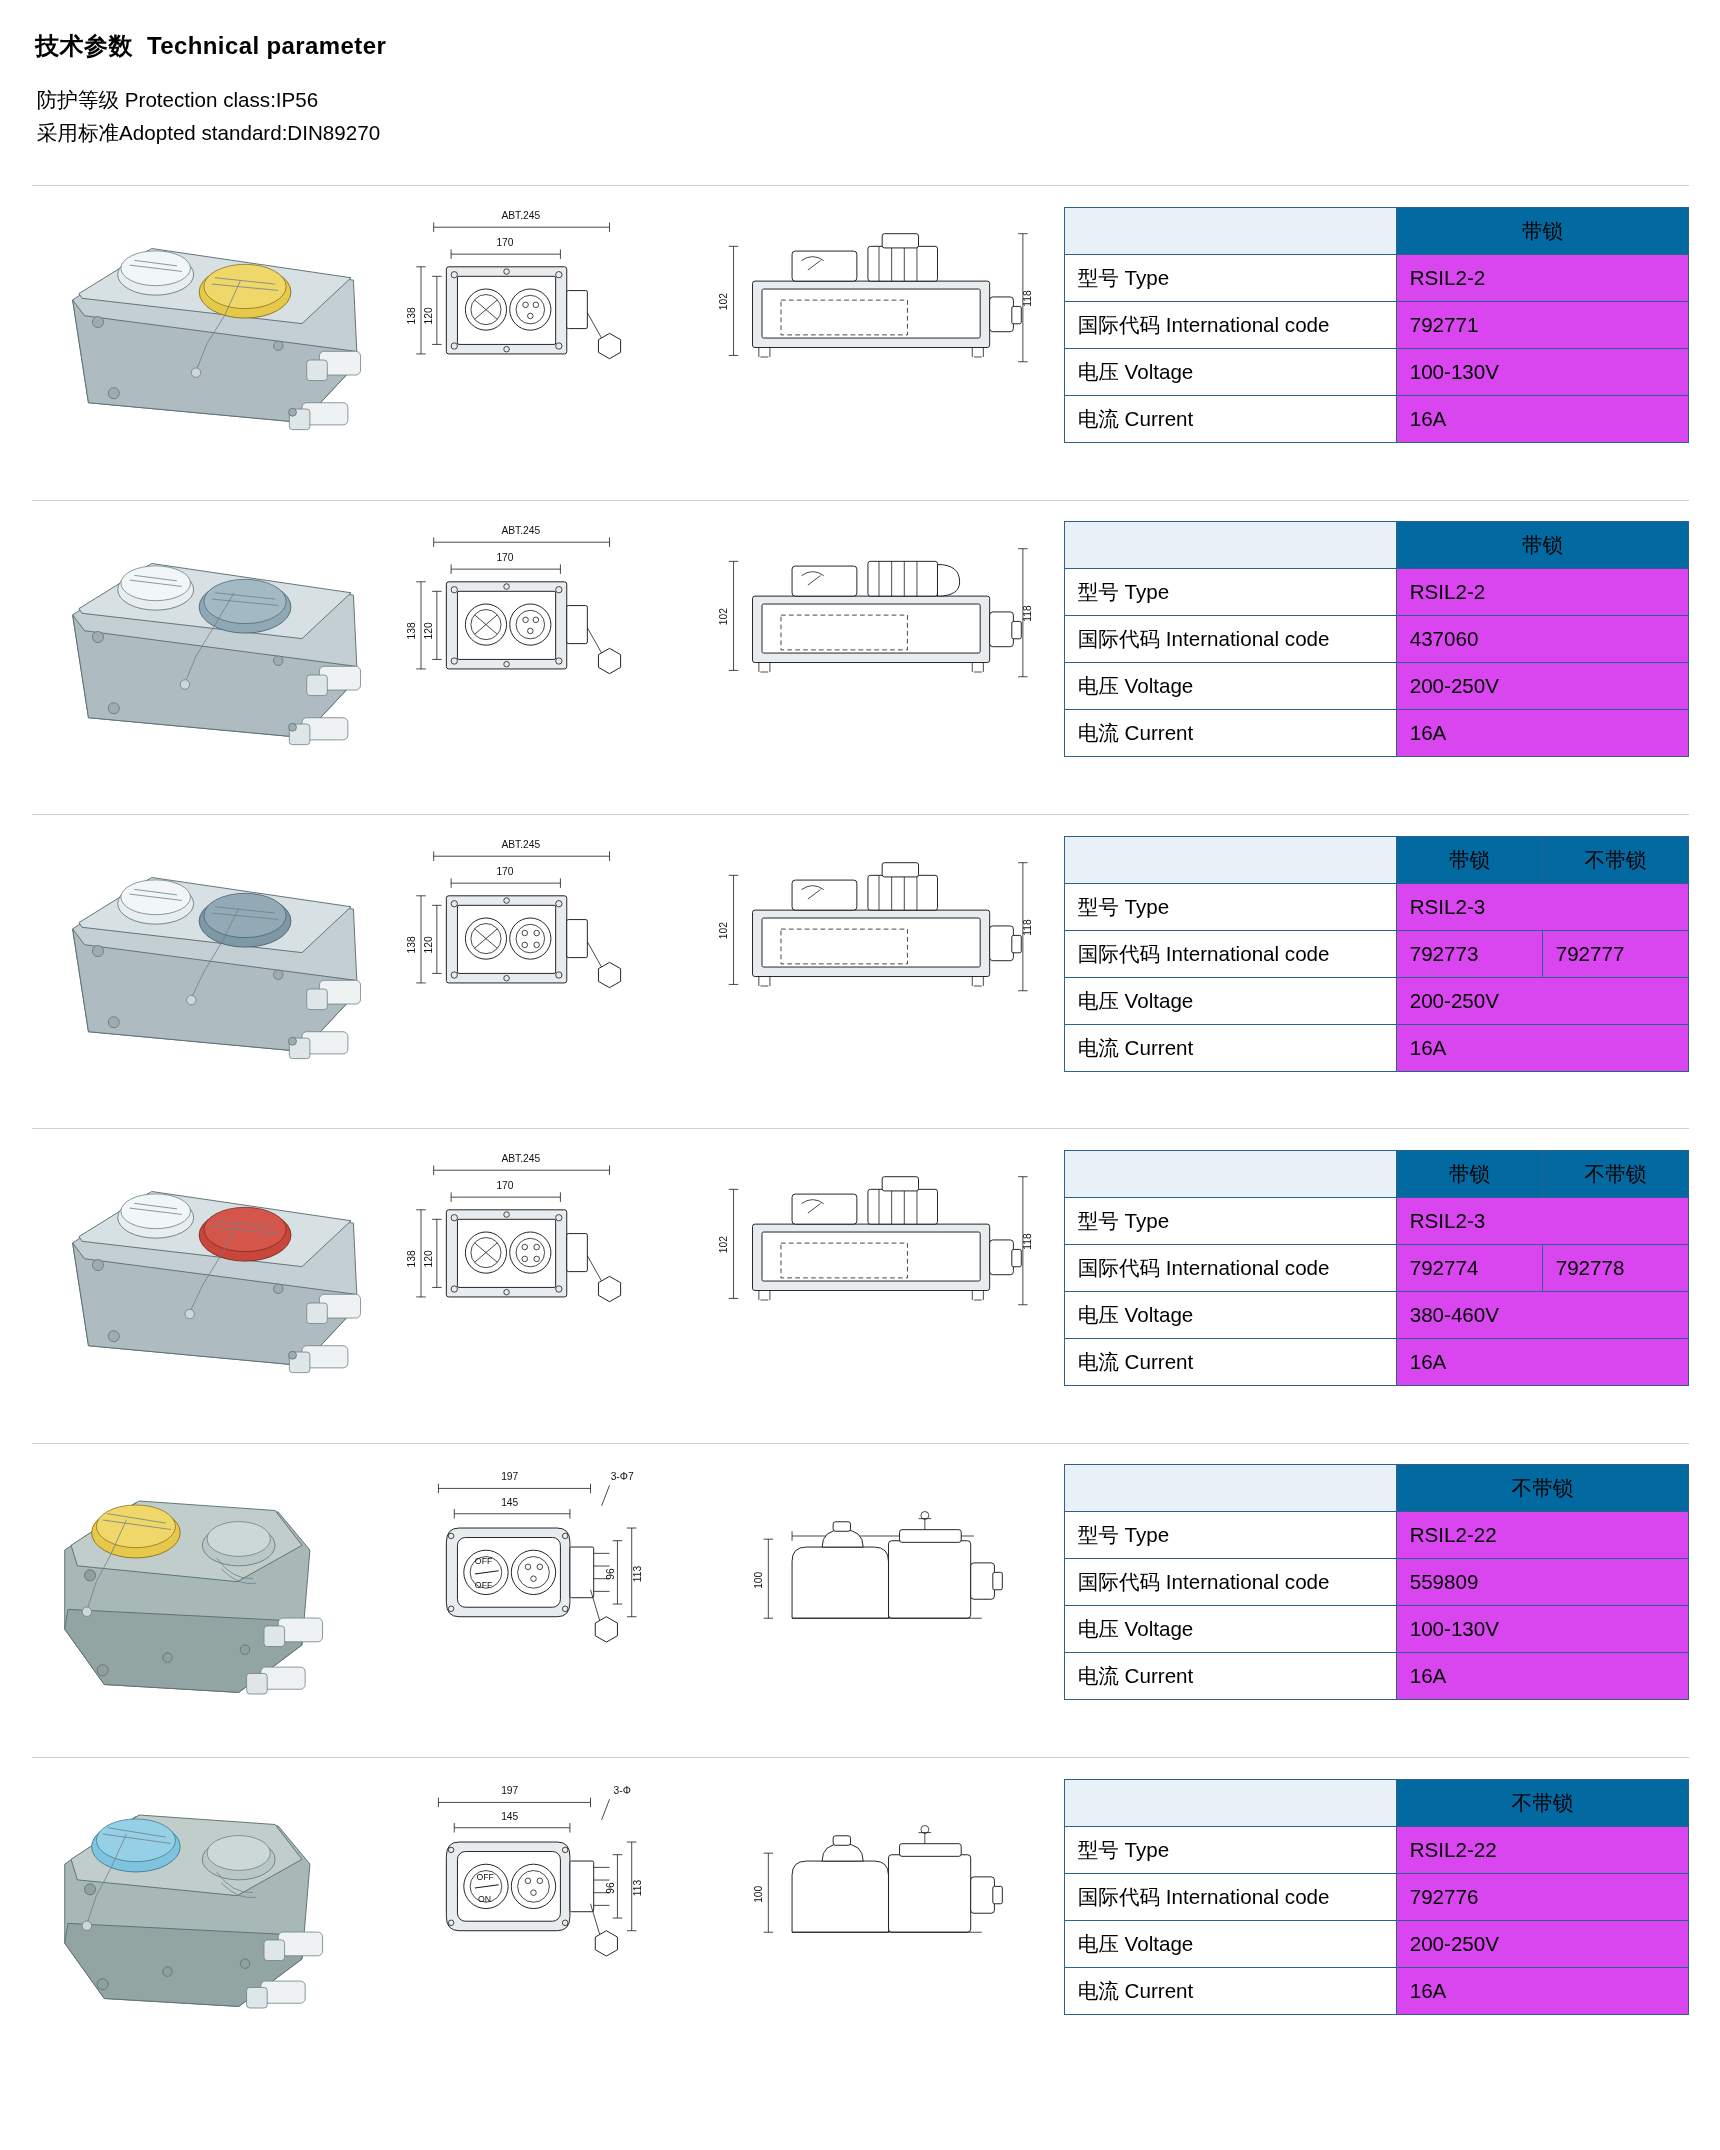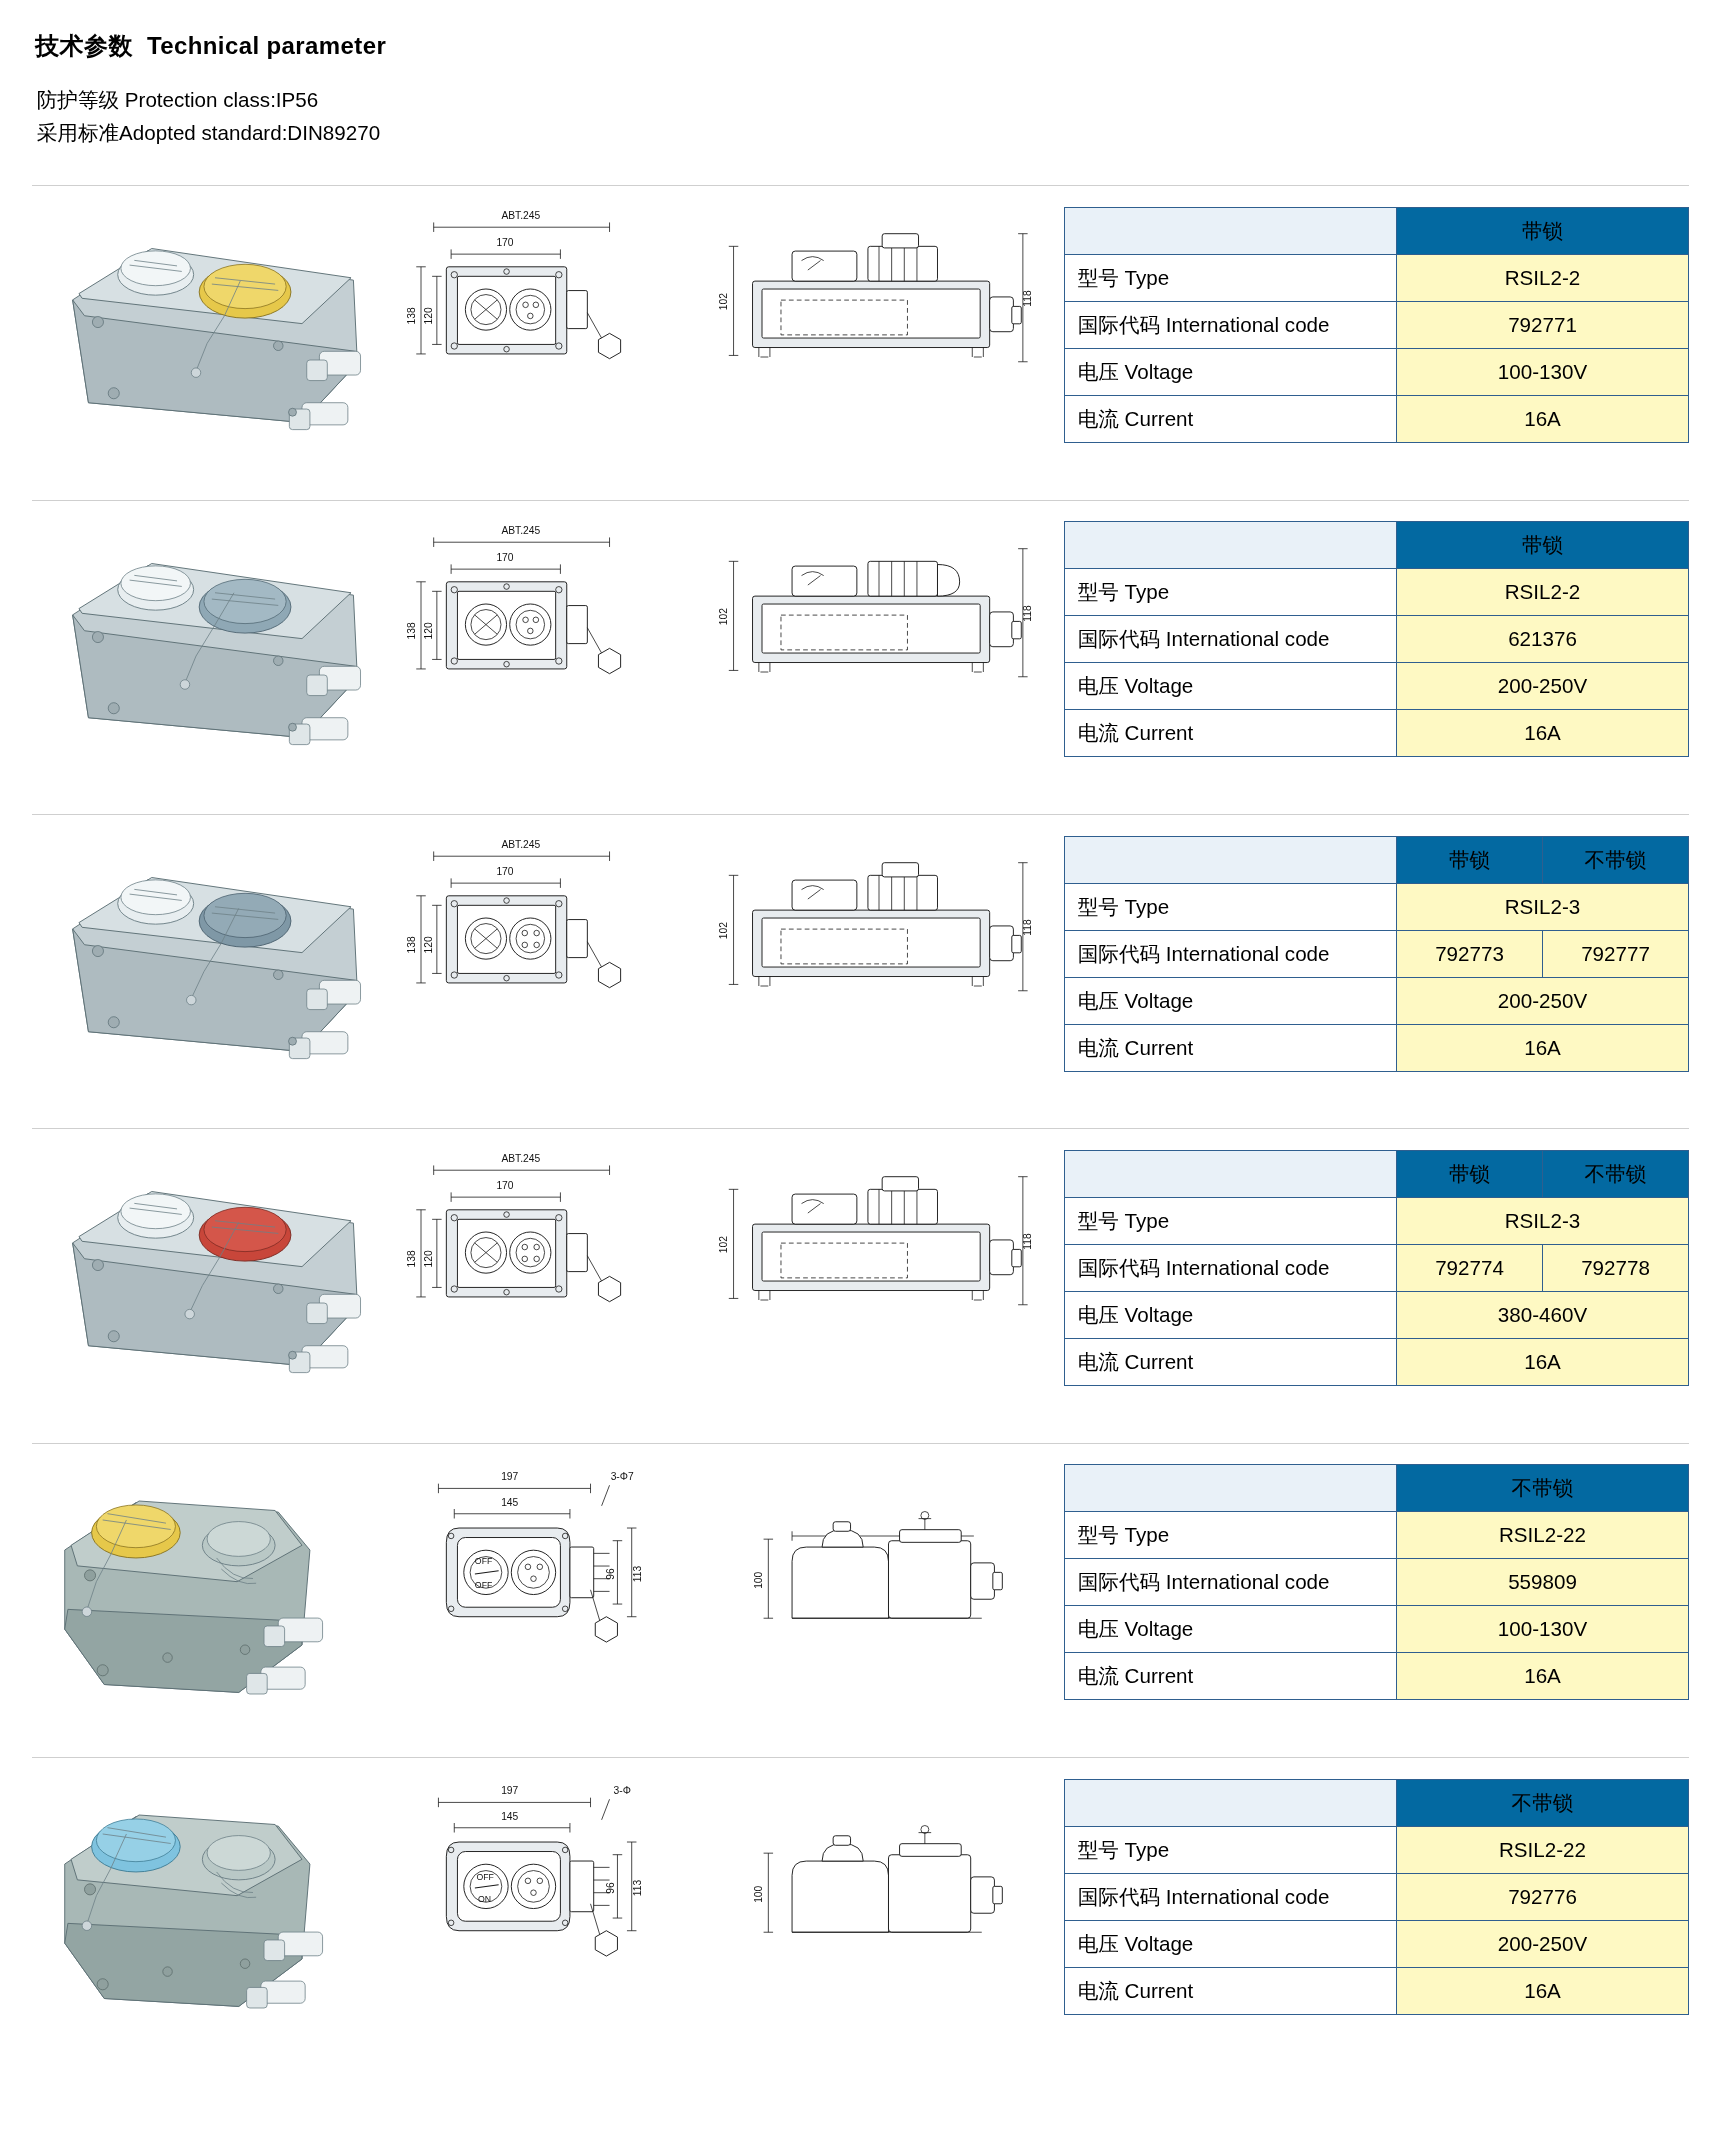--- a/index.html
+++ b/index.html
@@ -91,22 +91,22 @@
     font-size: 20.6px;
     padding: 0 12.7px;
     box-sizing: border-box;
   }
   table.spec td.label {
     width: 332px;
     text-align: left;
     background: #ffffff;
   }
   table.spec td.val {
-    text-align: center;
-    background: #fef9c3;
+    text-align: left;
+    background: #d946ef;
   }
   table.spec tr.head td {
     background: #0369a1;
     text-align: center;
     font-size: 20.6px;
   }
   table.spec tr.head td.label {
     background: #e9f1f8;
   }
   .hdr-empty {
@@ -343,21 +343,21 @@
             <tr class="head">
           <td class="label hdr-empty"></td>
           <td class="val" colspan="2">带锁</td>
         </tr>
         <tr>
           <td class="label">型号 Type</td>
           <td class="val" colspan="2">RSIL2-2</td>
         </tr>
         <tr>
           <td class="label">国际代码 International code</td>
-          <td class="val" colspan="2">621376</td>
+          <td class="val" colspan="2">437060</td>
         </tr>
         <tr>
           <td class="label">电压 Voltage</td>
           <td class="val" colspan="2">200-250V</td>
         </tr>
         <tr>
           <td class="label">电流 Current</td>
           <td class="val" colspan="2">16A</td>
         </tr>
       </tbody>

